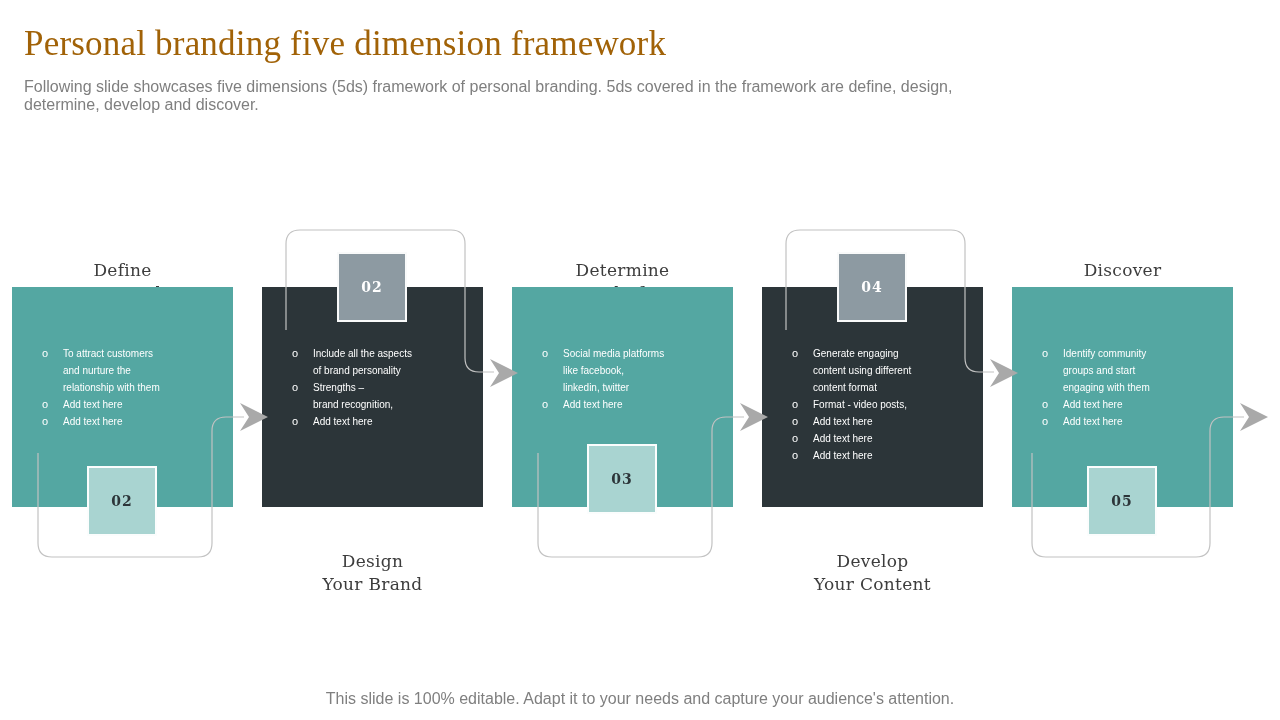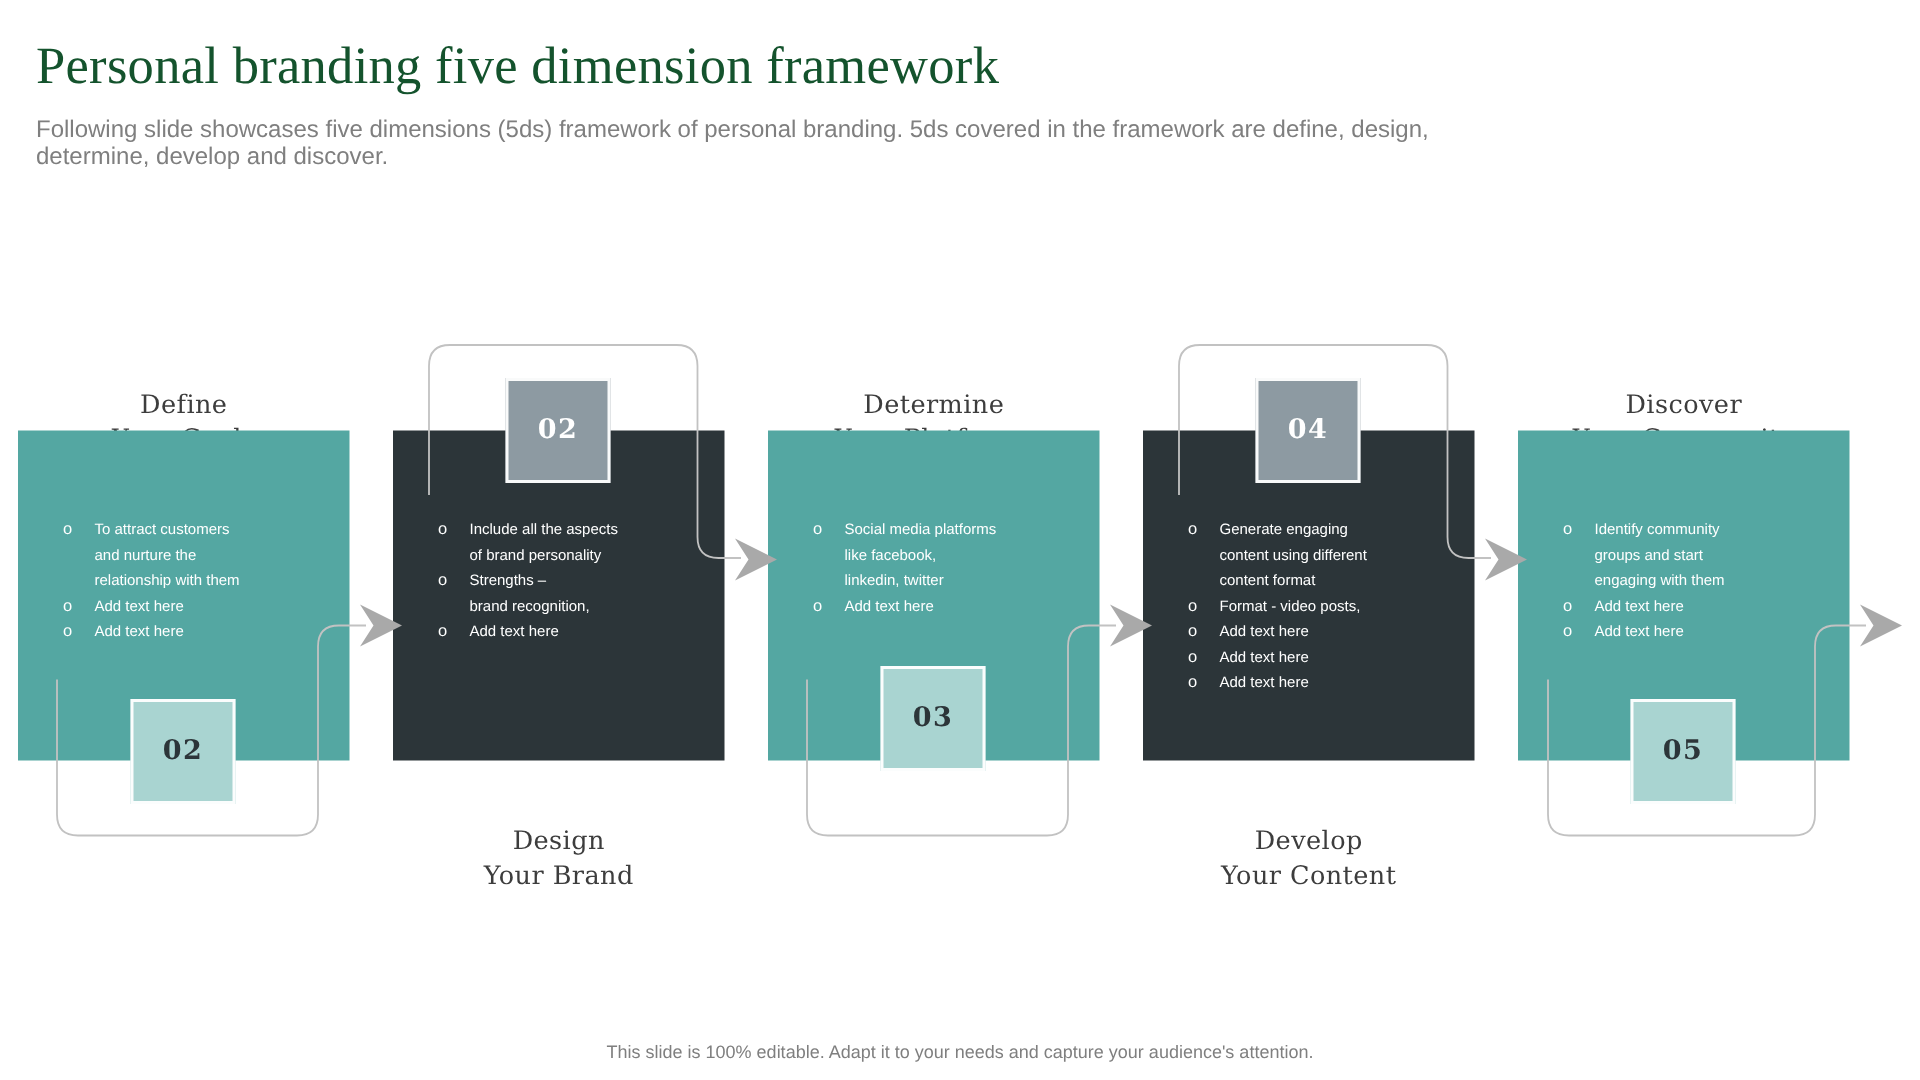--- a/index.html
+++ b/index.html
@@ -8,46 +8,46 @@
   }
   *{margin:0;padding:0;box-sizing:border-box;}
   html,body{background:#e8e8e8;}
   .slide{
     position:relative;width:1280px;height:720px;background:#ffffff;
     overflow:hidden;font-family:"Liberation Sans",sans-serif;
   }
   .title{
     position:absolute;left:24px;top:24px;
     font-family:"Liberation Serif",serif;font-size:35px;font-weight:400;
-    color:#14532d;letter-spacing:.2px;
+    color:#a16207;letter-spacing:.2px;
   }
   .subtitle{
     position:absolute;left:24px;top:78px;width:1000px;
     font-size:16px;color:var(--muted);
   }
   .footer{
     position:absolute;left:0;bottom:12px;width:100%;text-align:center;
-    font-size:12px;color:var(--muted);
+    font-size:16px;color:var(--muted);
   }
   .box{position:absolute;top:287px;width:221px;height:220px;z-index:2;}
   .box.teal{background:var(--teal);}
   .box.dark{background:var(--dark);}
   .bullets{position:absolute;top:58px;left:30px;right:5px;list-style:none;}
   .bullets li{display:flex;align-items:flex-start;}
   .mk{width:21px;flex:0 0 21px;font-size:11px;line-height:17px;color:#ffffff;}
   .bt{flex:1;font-size:10px;line-height:17px;color:#ffffff;white-space:pre-line;}
   .step-title{
     position:absolute;width:221px;text-align:center;z-index:2;
     font-family:"DejaVu Serif",serif;font-size:17px;line-height:23px;
     color:var(--ink);white-space:pre-line;letter-spacing:.3px;margin-top:31px;
   }
   .badge{
     position:absolute;width:70px;height:70px;z-index:4;
     border:2px solid rgba(255,255,255,.95);
-    font-family:"DejaVu Serif",serif;font-weight:bold;font-size:18px;
+    font-family:"DejaVu Serif",serif;font-weight:bold;font-size:14px;
     letter-spacing:1px;text-align:center;line-height:66px;
   }
   .badge.light{background:var(--teal-light);color:#2c3539;}
   .badge.slate{background:var(--slate);color:#ffffff;}
   .connectors{position:absolute;left:0;top:0;z-index:3;pointer-events:none;}
 </style>
 </head>
 <body>
 
 <div class="slide">

